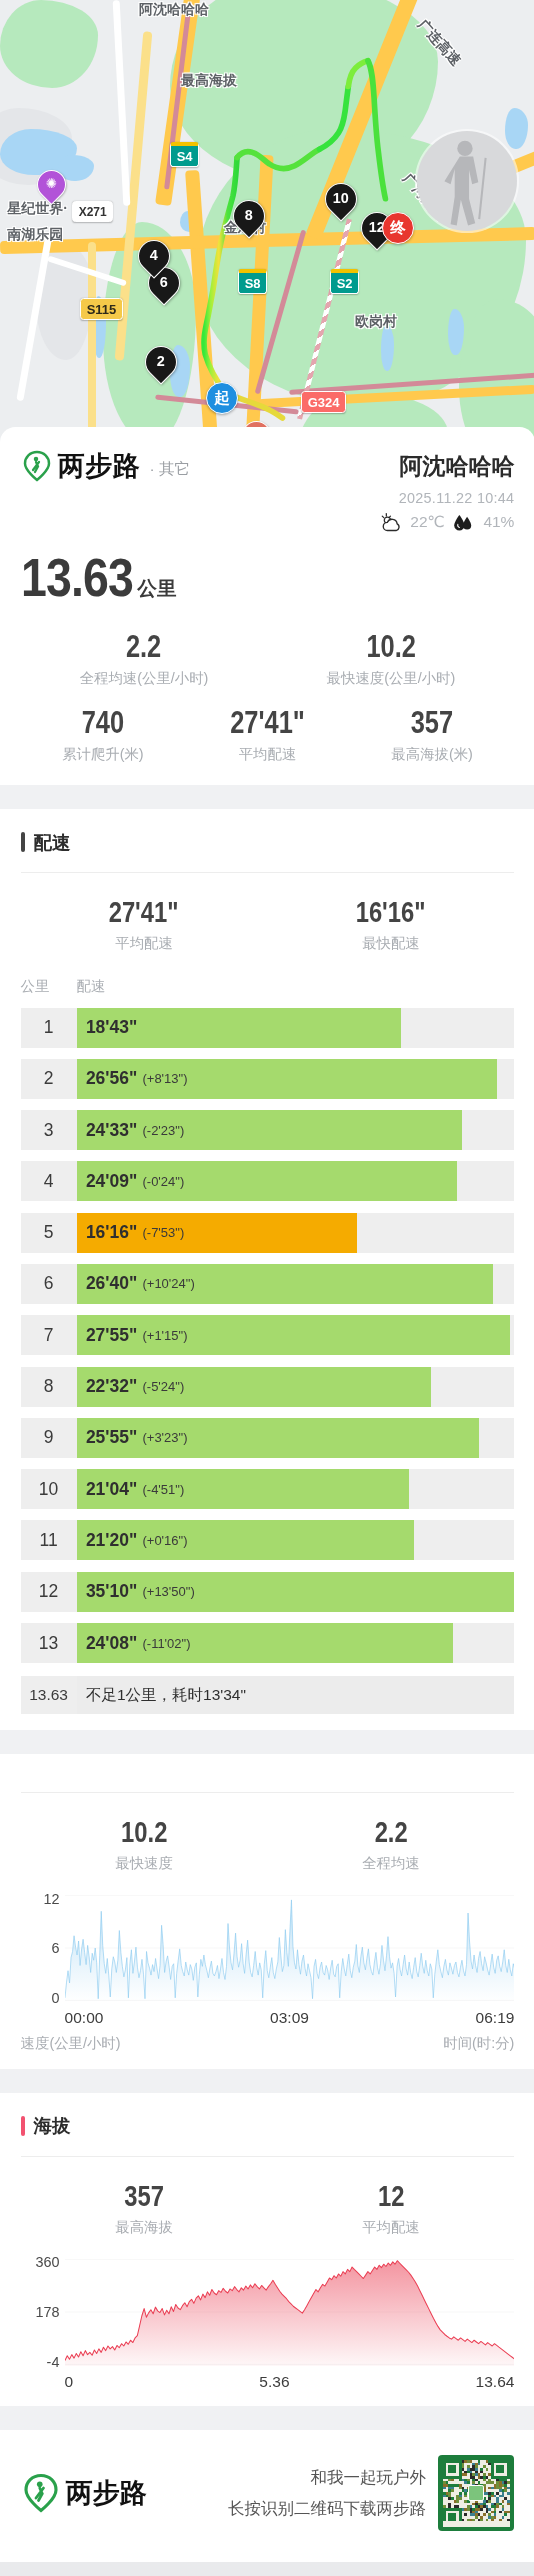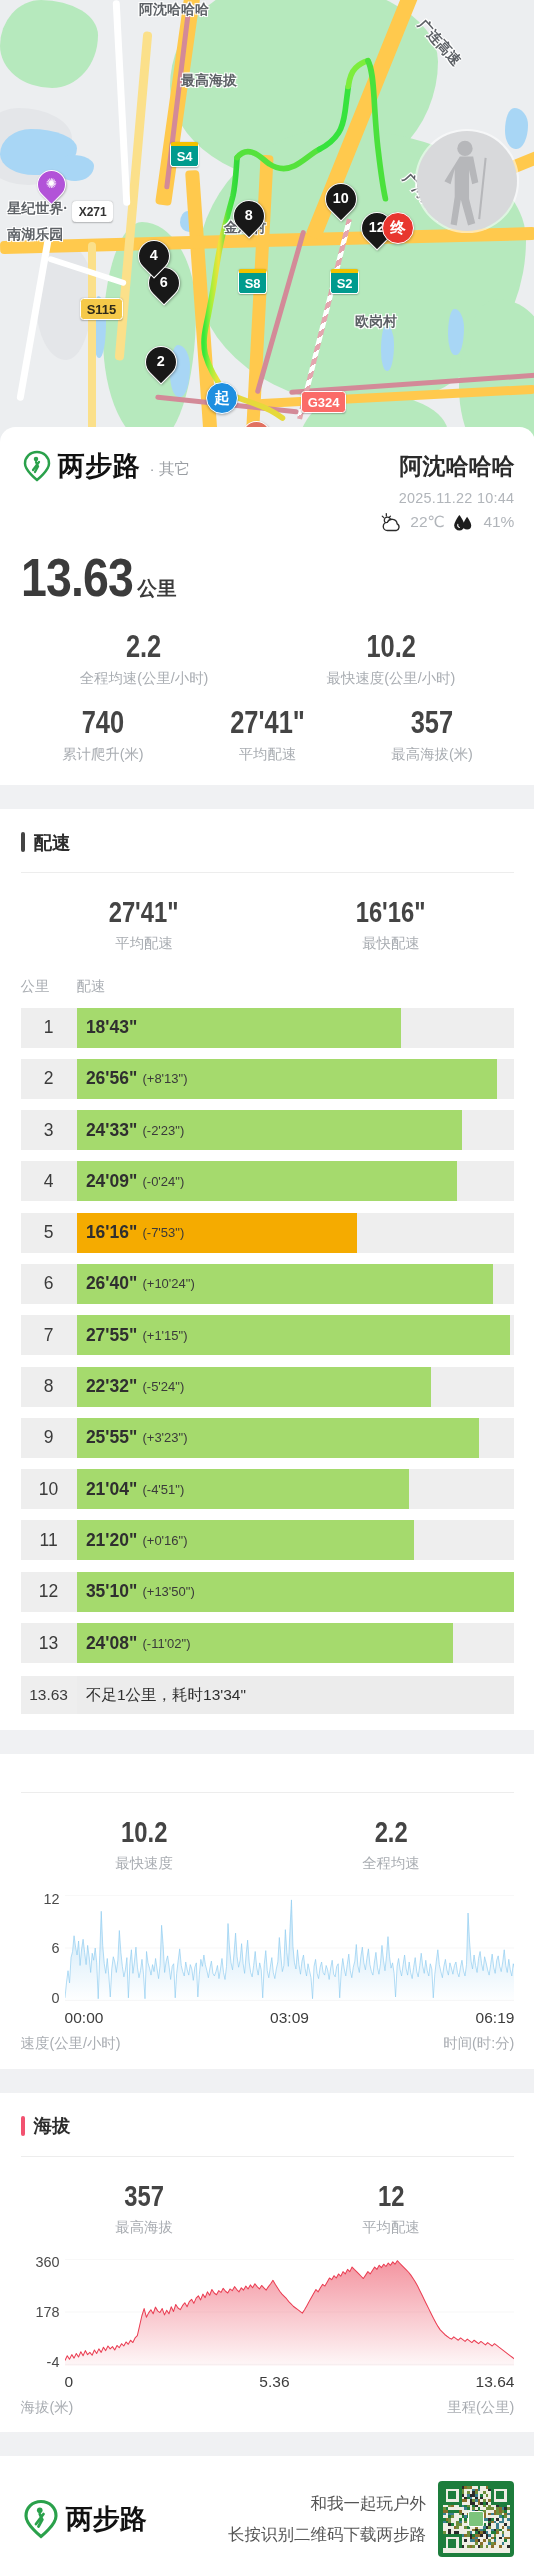--- a/index.html
+++ b/index.html
@@ -629,24 +629,20 @@
               <line x1="0" y1="207" x2="880" y2="207" stroke="#f0f0f0" stroke-width="1"></line>
               <path d="M0,210 L0.0,199.2 L4.4,190.2 L8.8,196.9 L13.3,187.9 L17.7,194.7 L22.1,185.7 L26.5,192.4 L31.0,182.3 L35.4,190.2 L39.8,180.1 L44.2,187.9 L48.6,183.5 L53.1,189.1 L57.5,179.0 L61.9,185.7 L66.3,176.7 L70.8,183.5 L75.2,173.4 L79.6,180.1 L84.0,171.1 L88.4,176.7 L92.9,172.3 L97.3,179.0 L101.7,170.0 L106.1,174.5 L110.6,166.6 L115.0,171.1 L119.4,163.3 L123.8,167.8 L128.2,159.9 L132.7,164.4 L137.1,155.4 L141.5,151.0 L145.9,131.9 L150.4,112.3 L154.8,98.3 L159.2,115.1 L163.6,106.7 L168.0,100.5 L172.5,108.4 L176.9,95.5 L181.3,102.8 L185.7,106.1 L190.2,98.3 L194.6,110.6 L199.0,101.6 L203.4,108.4 L207.8,94.9 L212.3,103.9 L216.7,90.4 L221.1,97.2 L225.5,100.5 L229.9,92.7 L234.4,87.1 L238.8,94.9 L243.2,84.8 L247.6,80.3 L252.1,88.2 L256.5,78.1 L260.9,73.6 L265.3,81.5 L269.7,70.3 L274.2,77.0 L278.6,65.8 L283.0,72.5 L287.4,61.3 L291.9,68.0 L296.3,71.4 L300.7,63.5 L305.1,66.9 L309.5,59.0 L314.0,64.6 L318.4,68.0 L322.8,60.2 L327.2,63.5 L331.7,55.7 L336.1,61.3 L340.5,65.8 L344.9,57.9 L349.3,62.4 L353.8,54.6 L358.2,60.2 L362.6,52.3 L367.0,57.9 L371.5,50.1 L375.9,55.7 L380.3,60.2 L384.7,53.4 L389.1,57.9 L393.6,62.4 L398.0,55.7 L402.4,50.1 L406.8,43.4 L411.3,51.2 L415.7,57.9 L420.1,64.6 L424.5,70.3 L428.9,74.7 L433.4,79.2 L437.8,84.8 L442.2,89.3 L446.6,93.8 L451.1,97.2 L455.5,100.5 L459.9,103.9 L464.3,107.2 L468.7,100.5 L473.2,92.7 L477.6,84.8 L482.0,77.0 L486.4,69.1 L490.9,61.3 L495.3,65.8 L499.7,57.9 L504.1,51.2 L508.5,54.6 L513.0,46.7 L517.4,38.9 L521.8,42.2 L526.2,34.4 L530.7,38.9 L535.1,31.0 L539.5,35.5 L543.9,26.5 L548.3,31.0 L552.8,22.1 L557.2,26.5 L561.6,17.6 L566.0,22.1 L570.5,26.5 L574.9,31.0 L579.3,35.5 L583.7,40.0 L588.1,33.3 L592.6,26.5 L597.0,31.0 L601.4,24.3 L605.8,17.6 L610.3,22.1 L614.7,14.2 L619.1,18.7 L623.5,12.0 L627.9,16.5 L632.4,9.7 L636.8,14.2 L641.2,7.5 L645.6,12.0 L650.1,5.2 L654.5,9.7 L658.9,14.2 L663.3,18.7 L667.7,23.2 L672.2,27.7 L676.6,33.3 L681.0,40.0 L685.4,46.7 L689.8,54.6 L694.3,63.5 L698.7,72.5 L703.1,81.5 L707.5,90.4 L712.0,99.4 L716.4,108.4 L720.8,117.3 L725.2,125.2 L729.6,133.0 L734.1,139.7 L738.5,144.2 L742.9,148.7 L747.3,152.1 L751.8,155.4 L756.2,157.7 L760.6,153.2 L765.0,156.6 L769.4,159.9 L773.9,155.4 L778.3,158.8 L782.7,162.2 L787.1,157.7 L791.6,161.0 L796.0,164.4 L800.4,159.9 L804.8,163.3 L809.2,166.6 L813.7,162.2 L818.1,165.5 L822.5,168.9 L826.9,164.4 L831.4,167.8 L835.8,171.1 L840.2,166.6 L844.6,170.0 L849.0,173.4 L853.5,176.7 L857.9,180.1 L862.3,183.5 L866.7,186.8 L871.2,190.2 L875.6,193.5 L880.0,196.9 L880,210 Z" fill="url(#ge)"></path>
               <path d="M0.0,199.2 L4.4,190.2 L8.8,196.9 L13.3,187.9 L17.7,194.7 L22.1,185.7 L26.5,192.4 L31.0,182.3 L35.4,190.2 L39.8,180.1 L44.2,187.9 L48.6,183.5 L53.1,189.1 L57.5,179.0 L61.9,185.7 L66.3,176.7 L70.8,183.5 L75.2,173.4 L79.6,180.1 L84.0,171.1 L88.4,176.7 L92.9,172.3 L97.3,179.0 L101.7,170.0 L106.1,174.5 L110.6,166.6 L115.0,171.1 L119.4,163.3 L123.8,167.8 L128.2,159.9 L132.7,164.4 L137.1,155.4 L141.5,151.0 L145.9,131.9 L150.4,112.3 L154.8,98.3 L159.2,115.1 L163.6,106.7 L168.0,100.5 L172.5,108.4 L176.9,95.5 L181.3,102.8 L185.7,106.1 L190.2,98.3 L194.6,110.6 L199.0,101.6 L203.4,108.4 L207.8,94.9 L212.3,103.9 L216.7,90.4 L221.1,97.2 L225.5,100.5 L229.9,92.7 L234.4,87.1 L238.8,94.9 L243.2,84.8 L247.6,80.3 L252.1,88.2 L256.5,78.1 L260.9,73.6 L265.3,81.5 L269.7,70.3 L274.2,77.0 L278.6,65.8 L283.0,72.5 L287.4,61.3 L291.9,68.0 L296.3,71.4 L300.7,63.5 L305.1,66.9 L309.5,59.0 L314.0,64.6 L318.4,68.0 L322.8,60.2 L327.2,63.5 L331.7,55.7 L336.1,61.3 L340.5,65.8 L344.9,57.9 L349.3,62.4 L353.8,54.6 L358.2,60.2 L362.6,52.3 L367.0,57.9 L371.5,50.1 L375.9,55.7 L380.3,60.2 L384.7,53.4 L389.1,57.9 L393.6,62.4 L398.0,55.7 L402.4,50.1 L406.8,43.4 L411.3,51.2 L415.7,57.9 L420.1,64.6 L424.5,70.3 L428.9,74.7 L433.4,79.2 L437.8,84.8 L442.2,89.3 L446.6,93.8 L451.1,97.2 L455.5,100.5 L459.9,103.9 L464.3,107.2 L468.7,100.5 L473.2,92.7 L477.6,84.8 L482.0,77.0 L486.4,69.1 L490.9,61.3 L495.3,65.8 L499.7,57.9 L504.1,51.2 L508.5,54.6 L513.0,46.7 L517.4,38.9 L521.8,42.2 L526.2,34.4 L530.7,38.9 L535.1,31.0 L539.5,35.5 L543.9,26.5 L548.3,31.0 L552.8,22.1 L557.2,26.5 L561.6,17.6 L566.0,22.1 L570.5,26.5 L574.9,31.0 L579.3,35.5 L583.7,40.0 L588.1,33.3 L592.6,26.5 L597.0,31.0 L601.4,24.3 L605.8,17.6 L610.3,22.1 L614.7,14.2 L619.1,18.7 L623.5,12.0 L627.9,16.5 L632.4,9.7 L636.8,14.2 L641.2,7.5 L645.6,12.0 L650.1,5.2 L654.5,9.7 L658.9,14.2 L663.3,18.7 L667.7,23.2 L672.2,27.7 L676.6,33.3 L681.0,40.0 L685.4,46.7 L689.8,54.6 L694.3,63.5 L698.7,72.5 L703.1,81.5 L707.5,90.4 L712.0,99.4 L716.4,108.4 L720.8,117.3 L725.2,125.2 L729.6,133.0 L734.1,139.7 L738.5,144.2 L742.9,148.7 L747.3,152.1 L751.8,155.4 L756.2,157.7 L760.6,153.2 L765.0,156.6 L769.4,159.9 L773.9,155.4 L778.3,158.8 L782.7,162.2 L787.1,157.7 L791.6,161.0 L796.0,164.4 L800.4,159.9 L804.8,163.3 L809.2,166.6 L813.7,162.2 L818.1,165.5 L822.5,168.9 L826.9,164.4 L831.4,167.8 L835.8,171.1 L840.2,166.6 L844.6,170.0 L849.0,173.4 L853.5,176.7 L857.9,180.1 L862.3,183.5 L866.7,186.8 L871.2,190.2 L875.6,193.5 L880.0,196.9 " fill="none" stroke="#ea3d52" stroke-width="2" stroke-linejoin="round"></path>
             </svg>
         </div>
       </div>
       <div class="xaxis">
         <span>0</span>
         <span>5.36</span>
         <span>13.64</span>
-      </div>
-      <div class="axis-legend">
-        <span>海拔(米)</span>
-        <span>里程(公里)</span>
       </div>
     </div>
   </div>
 
   <div class="gap"></div>
 
   <div class="footer">
     <div class="f-brand">
       <svg width="40" height="40" viewBox="0 0 64 64">
         <path d="M32 4 C18 4 8 14 8 27 C8 41 32 60 32 60 C32 60 56 41 56 27 C56 14 46 4 32 4 Z" fill="none" stroke="#2aa14b" stroke-width="5"></path>

